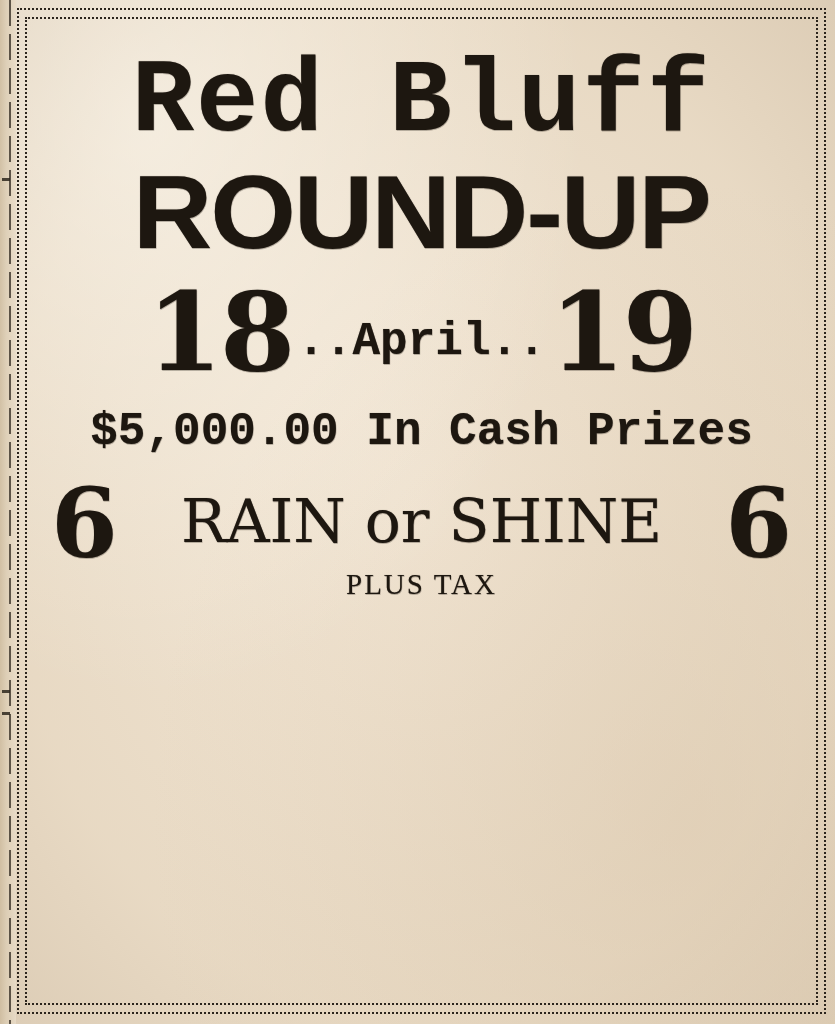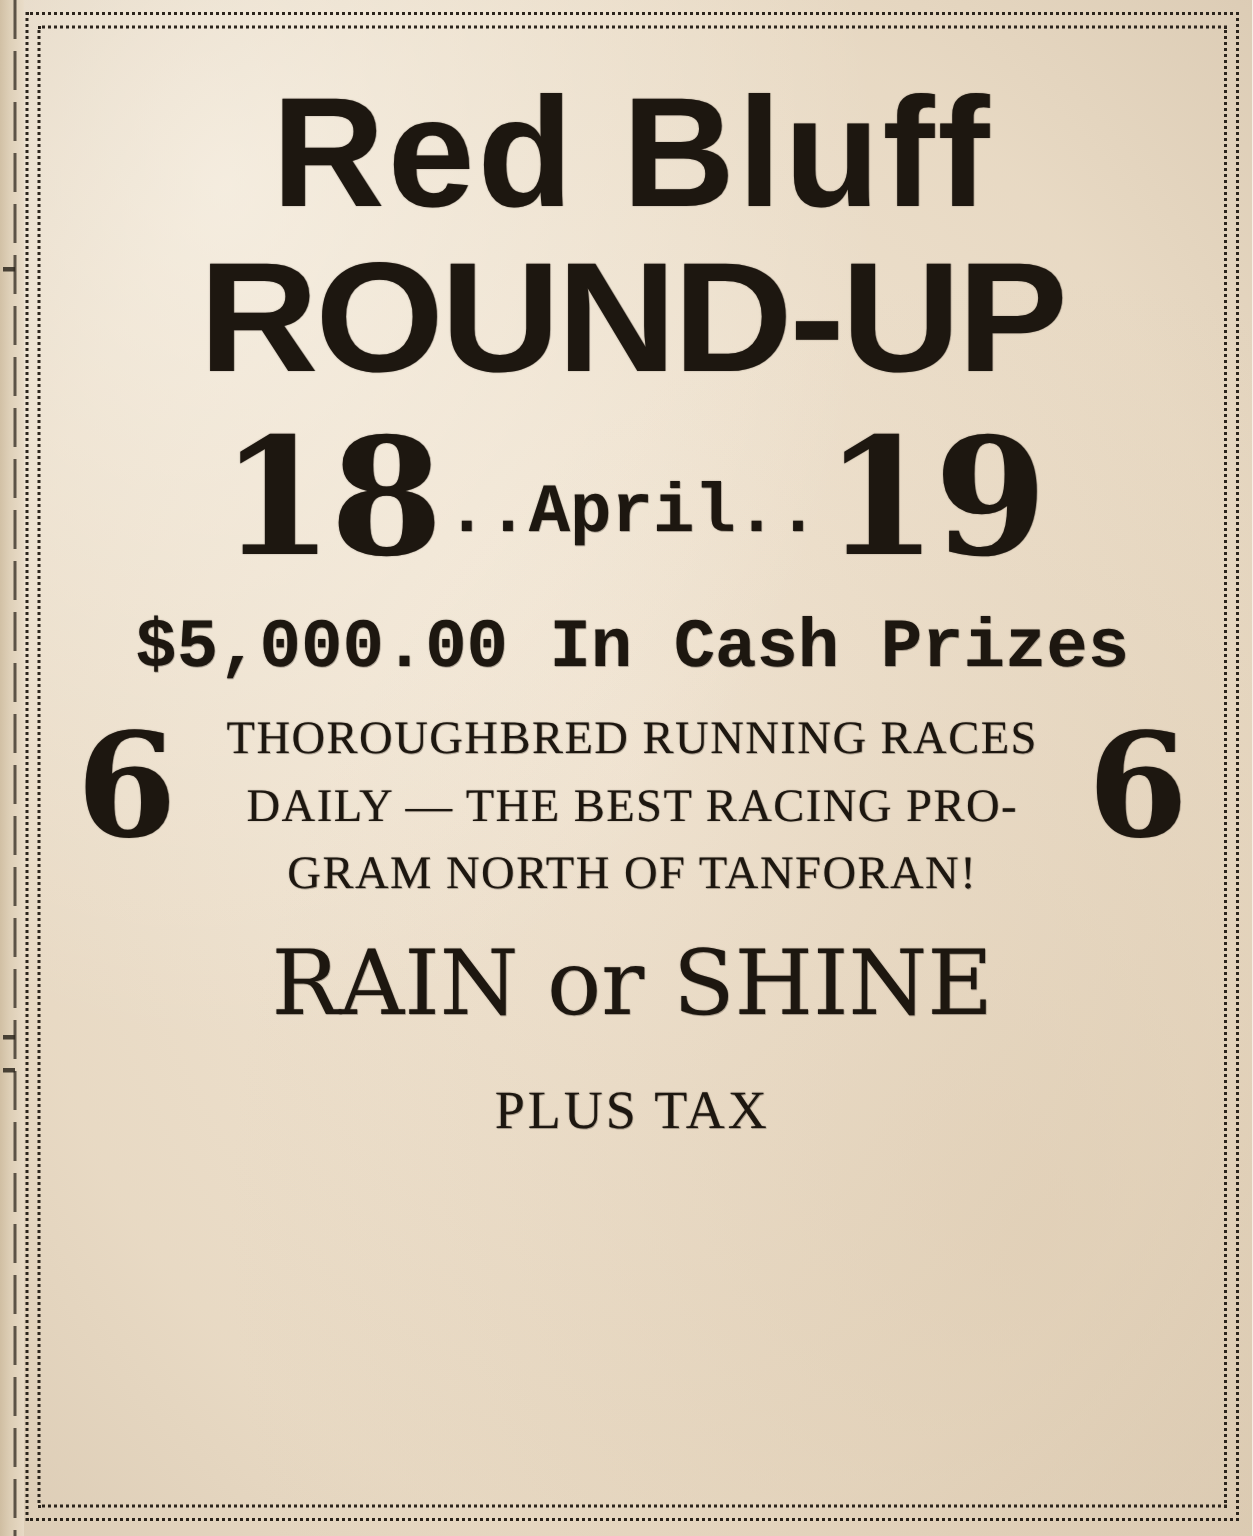--- a/index.html
+++ b/index.html
@@ -72,21 +72,21 @@
     flex-direction: column;
     align-items: center;
     color: #1d1710;
   }
 
   .ink {
     text-shadow: 0 0 1px rgba(40,32,24,0.45), 0.5px 0.5px 0 rgba(40,32,24,0.25);
   }
 
   .title-red-bluff {
-    font-family: Liberation Sans, sans-serif;
+    font-family: Liberation Mono, monospace;
     font-weight: 700;
     font-size: 104px;
     line-height: 1.0;
     letter-spacing: 2px;
     margin-top: 26px;
     white-space: nowrap;
   }
   .title-roundup {
     font-family: "Liberation Sans", sans-serif;
     font-weight: 700;
@@ -178,23 +178,23 @@
   .admission {
     font-family: "DejaVu Serif", serif;
     font-weight: 400;
     font-size: 62px;
     letter-spacing: 0px;
     margin-top: 26px;
     white-space: nowrap;
   }
   .plus-tax {
     font-family: "Liberation Serif", serif;
-    font-size: 36px;
+    font-size: 29px;
     letter-spacing: 2px;
-    margin-top: 28px;
+    margin-top: 12px;
   }
   .street-dance {
     font-family: "Liberation Serif", serif;
     font-style: italic;
     font-weight: 700;
     font-size: 42px;
     letter-spacing: 0px;
     margin-top: 18px;
     white-space: nowrap;
   }
@@ -223,25 +223,20 @@
     <div class="date-row">
       <span class="date-num ink">18</span>
       <span class="date-month ink">..April..</span>
       <span class="date-num ink">19</span>
     </div>
 
     <div class="cash-line ink">$5,000.00 In Cash Prizes</div>
 
     <div class="mid-block">
       <span class="big-six left ink">6</span>
-      <div class="program-lines">
-        <div class="ink">THOROUGHBRED RUNNING RACES</div>
-        <div class="ink">DAILY — THE BEST RACING PRO-</div>
-        <div class="ink">GRAM NORTH OF TANFORAN!</div>
-      </div>
       <span class="big-six right ink">6</span>
     </div>
 
     <div class="rain-shine ink">RAIN or SHINE</div>
 
 
 
     <div class="plus-tax ink">PLUS TAX</div>
 
 

